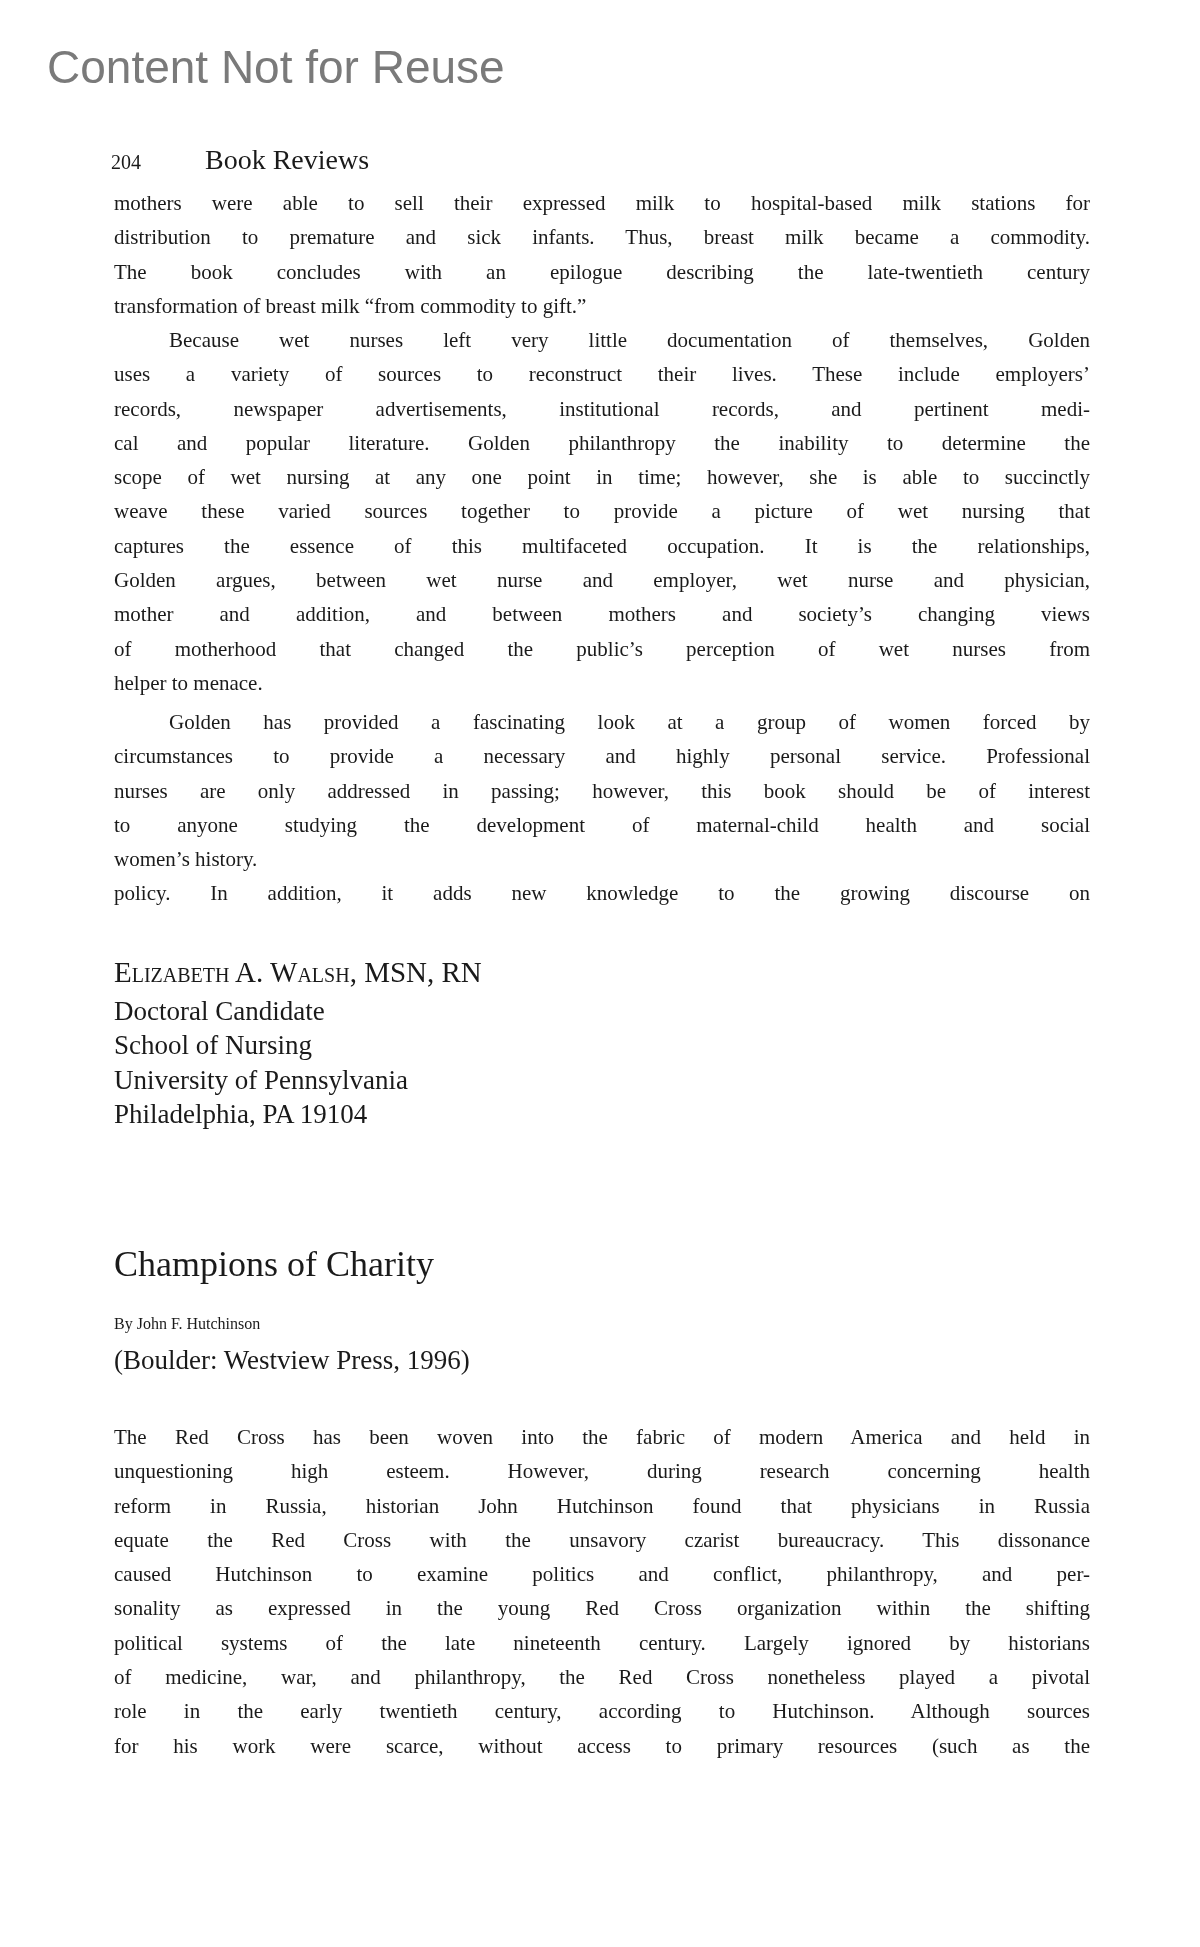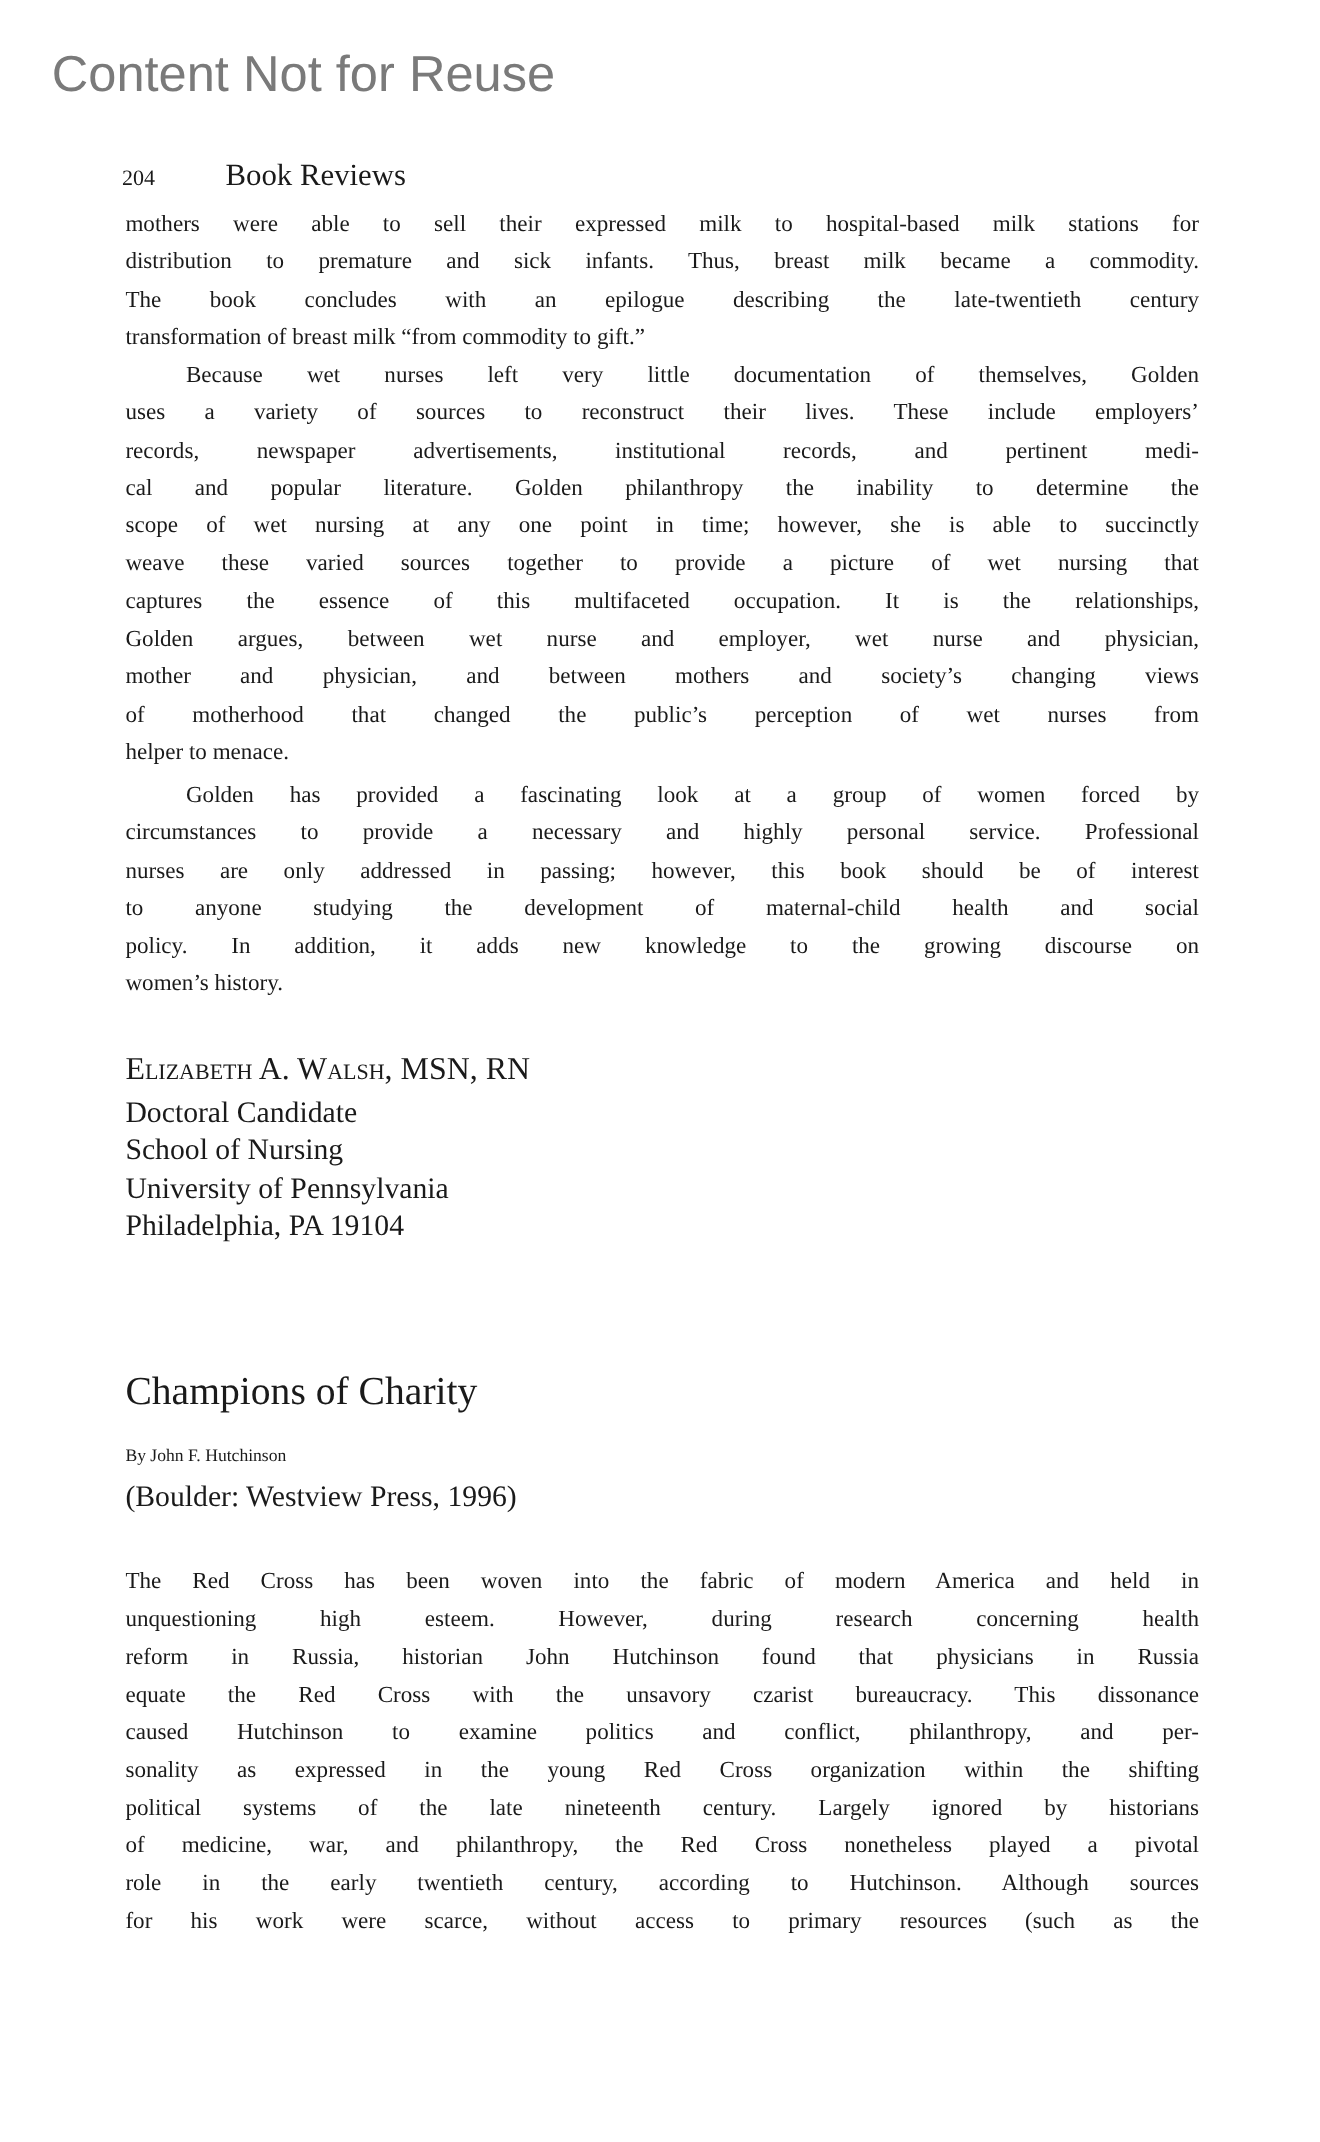--- a/index.html
+++ b/index.html
@@ -121,32 +121,32 @@
 
 <div class="col block2">
   <span class="line indent">Because wet nurses left very little documentation of themselves, Golden</span>
   <span class="line">uses a variety of sources to reconstruct their lives. These include employers’</span>
   <span class="line">records, newspaper advertisements, institutional records, and pertinent medi-</span>
   <span class="line">cal and popular literature. Golden philanthropy the inability to determine the</span>
   <span class="line">scope of wet nursing at any one point in time; however, she is able to succinctly</span>
   <span class="line">weave these varied sources together to provide a picture of wet nursing that</span>
   <span class="line">captures the essence of this multifaceted occupation. It is the relationships,</span>
   <span class="line">Golden argues, between wet nurse and employer, wet nurse and physician,</span>
-  <span class="line">mother and physician, and between mothers and society’s changing views</span>
+  <span class="line">mother and addition, and between mothers and society’s changing views</span>
   <span class="line">of motherhood that changed the public’s perception of wet nurses from</span>
   <span class="line last">helper to menace.</span>
 </div>
 
 <div class="col block3">
   <span class="line indent">Golden has provided a fascinating look at a group of women forced by</span>
   <span class="line">circumstances to provide a necessary and highly personal service. Professional</span>
   <span class="line">nurses are only addressed in passing; however, this book should be of interest</span>
   <span class="line">to anyone studying the development of maternal-child health and social</span>
+  <span class="line last">women’s history.</span>
   <span class="line">policy. In addition, it adds new knowledge to the growing discourse on</span>
-  <span class="line last">women’s history.</span>
 </div>
 
 <div class="signature">
   <span class="name"><span>Elizabeth A. Walsh</span><span style="font-variant: normal;">, MSN, RN</span></span>
   <span class="aff">Doctoral Candidate</span>
   <span class="aff">School of Nursing</span>
   <span class="aff">University of Pennsylvania</span>
   <span class="aff">Philadelphia, PA 19104</span>
 </div>
 

